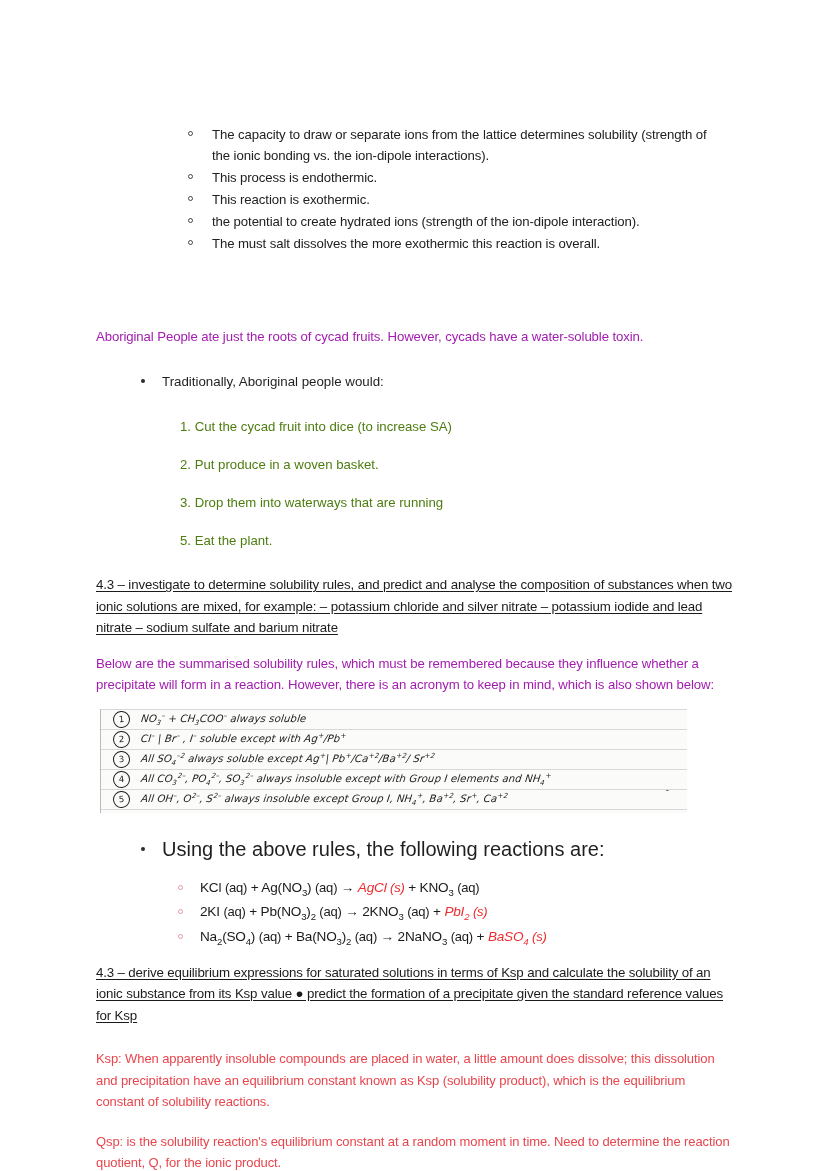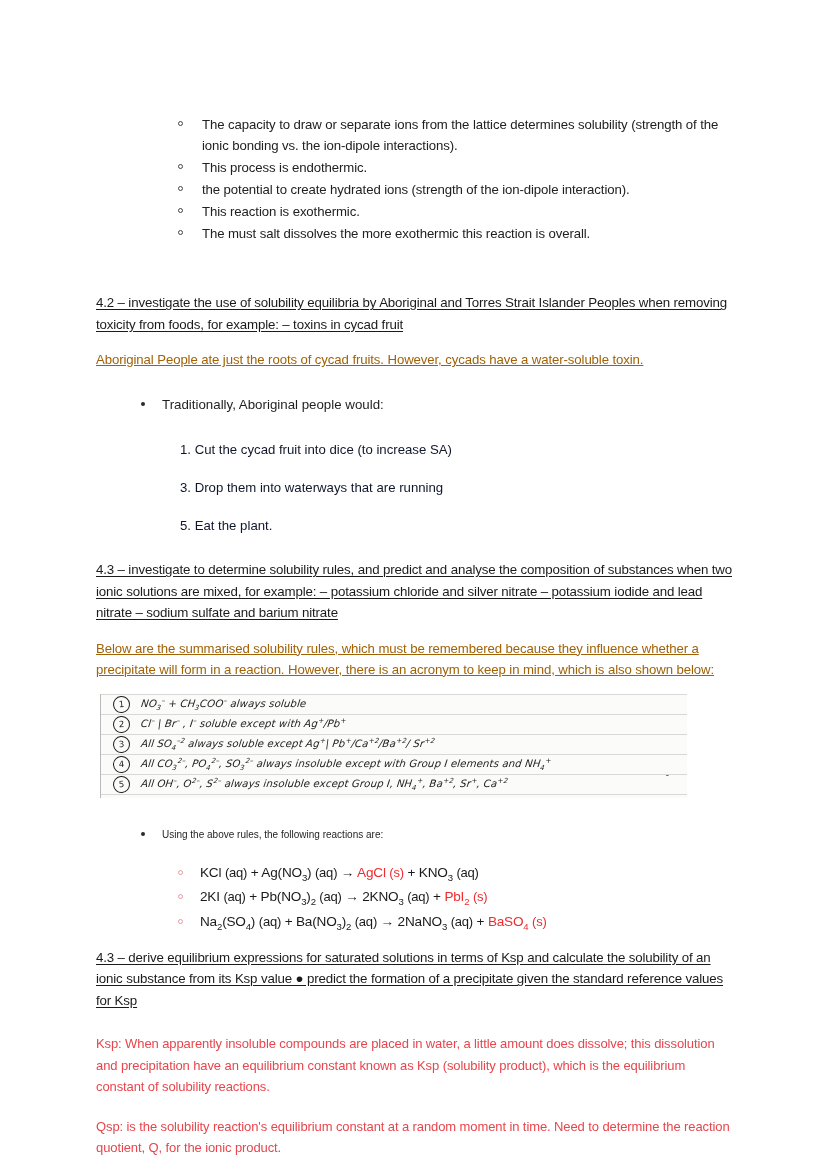--- a/index.html
+++ b/index.html
@@ -25,21 +25,21 @@
   .content {
     position: absolute;
     left: 96px;
     top: 112px;
     width: 636px;
   }
 
   
   ul.circ {
     list-style: none;
-    margin: 2px;
+    margin: 12px;
     padding: 0;
   }
   ul.circ > li {
     position: relative;
     padding-left: 104px;
     font-size: 13.2px;
     line-height: 21px;
     margin: 0 0 1px 0;
     color: #212121;
     letter-spacing: -0.1px;
@@ -65,24 +65,23 @@
     letter-spacing: -0.15px;
   }
   .head span.u {
     text-decoration: underline;
     text-underline-offset: 2px;
   }
 
   p.body {
     font-size: 13.2px;
     line-height: 21px;
-    color: #a16207;
+    color: #a21caf;
     margin: 0;
     letter-spacing: -0.1px;
-    text-decoration: underline;
   }
 
   
   ul.dot {
     list-style: none;
     margin: 12px;
     padding: 0;
   }
   ul.dot > li {
     position: relative;
@@ -103,21 +102,21 @@
   }
 
   ol.num {
     list-style: none;
     margin: 0;
     padding: 0;
   }
   ol.num > li {
     font-size: 13.2px;
     line-height: 21px;
-    color: #0f172a;
+    color: #4d7c0f;
     padding-left: 84px;
     margin-bottom: 17px;
   }
 
   
   .hand {
     position: relative;
     width: 587px;
     height: 104px;
     margin-left: 4px;
@@ -197,21 +196,21 @@
     left: 82px;
     top: 7px;
     width: 5px;
     height: 5px;
     border: 1px solid #e89a9e;
     border-radius: 50%;
     box-sizing: border-box;
   }
   .eq sub { font-size: 9.6px; }
   .st { font-size: 13px; }
-  .red-bright { color: #ed2c30; }
+  .red-bright { color: #ed2c30; font-style: italic; }
 
   p.redpara {
     font-size: 13px;
     line-height: 21.5px;
     margin: 0;
     color: #e8454c;
     letter-spacing: -0.1px;
   }
 
   .sp-28 { height: 28px; }
@@ -224,46 +223,44 @@
 </style>
 </head>
 <body>
 
 <div class="page">
   <div class="content">
 
     <ul class="circ">
       <li>The capacity to draw or separate ions from the lattice determines solubility (strength of the ionic bonding vs. the ion-dipole interactions).</li>
       <li>This process is endothermic.</li>
+      <li>This reaction is exothermic.</li>
       <li>the potential to create hydrated ions (strength of the ion-dipole interaction).</li>
-      <li>This reaction is exothermic.</li>
       <li>The must salt dissolves the more exothermic this reaction is overall.</li>
     </ul>
 
     <div class="sp-28"></div>
     <div class="sp-18"></div>
 
-    <div class="head">
-      <span class="u">4.2 – investigate the use of solubility equilibria by Aboriginal and Torres Strait Islander Peoples when removing toxicity from foods, for example: – toxins in cycad fruit</span>
-    </div>
 
     <div class="sp-14"></div>
 
     <p class="body">Aboriginal People ate just the roots of cycad fruits. However, cycads have a water-soluble toxin.</p>
 
     <div class="sp-12"></div>
 
     <ul class="dot">
       <li>Traditionally, Aboriginal people would:</li>
     </ul>
 
     <div class="sp-12"></div>
 
     <ol class="num">
       <li>1. Cut the cycad fruit into dice (to increase SA)</li>
+      <li>2. Put produce in a woven basket.</li>
       <li>3. Drop them into waterways that are running</li>
       <li>5. Eat the plant.</li>
     </ol>
 
     <div class="sp-6"></div>
 
     <div class="head">
       <span class="u">4.3 – investigate to determine solubility rules, and predict and analyse the composition of substances when two ionic solutions are mixed, for example: – potassium chloride and silver nitrate – potassium iodide and lead nitrate – sodium sulfate and barium nitrate</span>
     </div>
 
@@ -300,21 +297,21 @@
       <div class="hand-row" style="top:81px">
         <span class="idx">5</span>
         <span class="txt">All OH<sup>–</sup>, O<sup>2–</sup>, S<sup>2–</sup> always insoluble except Group I, NH<sub>4</sub><sup>+</sup>, Ba<sup>+2</sup>, Sr<sup>+</sup>, Ca<sup>+2</sup></span>
       </div>
       <span class="tick">-</span>
     </div>
 
     <div class="sp-14"></div>
 
     <ul class="dot">
-      <li style="font-size:10px;">Using the above rules, the following reactions are:</li>
+      <li style="font-size:20px;">Using the above rules, the following reactions are:</li>
     </ul>
 
     <div class="sp-6"></div>
 
     <ul class="eq">
       <li class="eq">
         KCl <span class="st">(aq)</span> + Ag(NO<sub>3</sub>) <span class="st">(aq)</span> → <span class="red-bright">AgCl <span class="st">(s)</span></span> + KNO<sub>3</sub> <span class="st">(aq)</span>
       </li>
       <li class="eq">
         2KI <span class="st">(aq)</span> + Pb(NO<sub>3</sub>)<sub>2</sub> <span class="st">(aq)</span> → 2KNO<sub>3</sub> <span class="st">(aq)</span> + <span class="red-bright">PbI<sub>2</sub> <span class="st">(s)</span></span>

